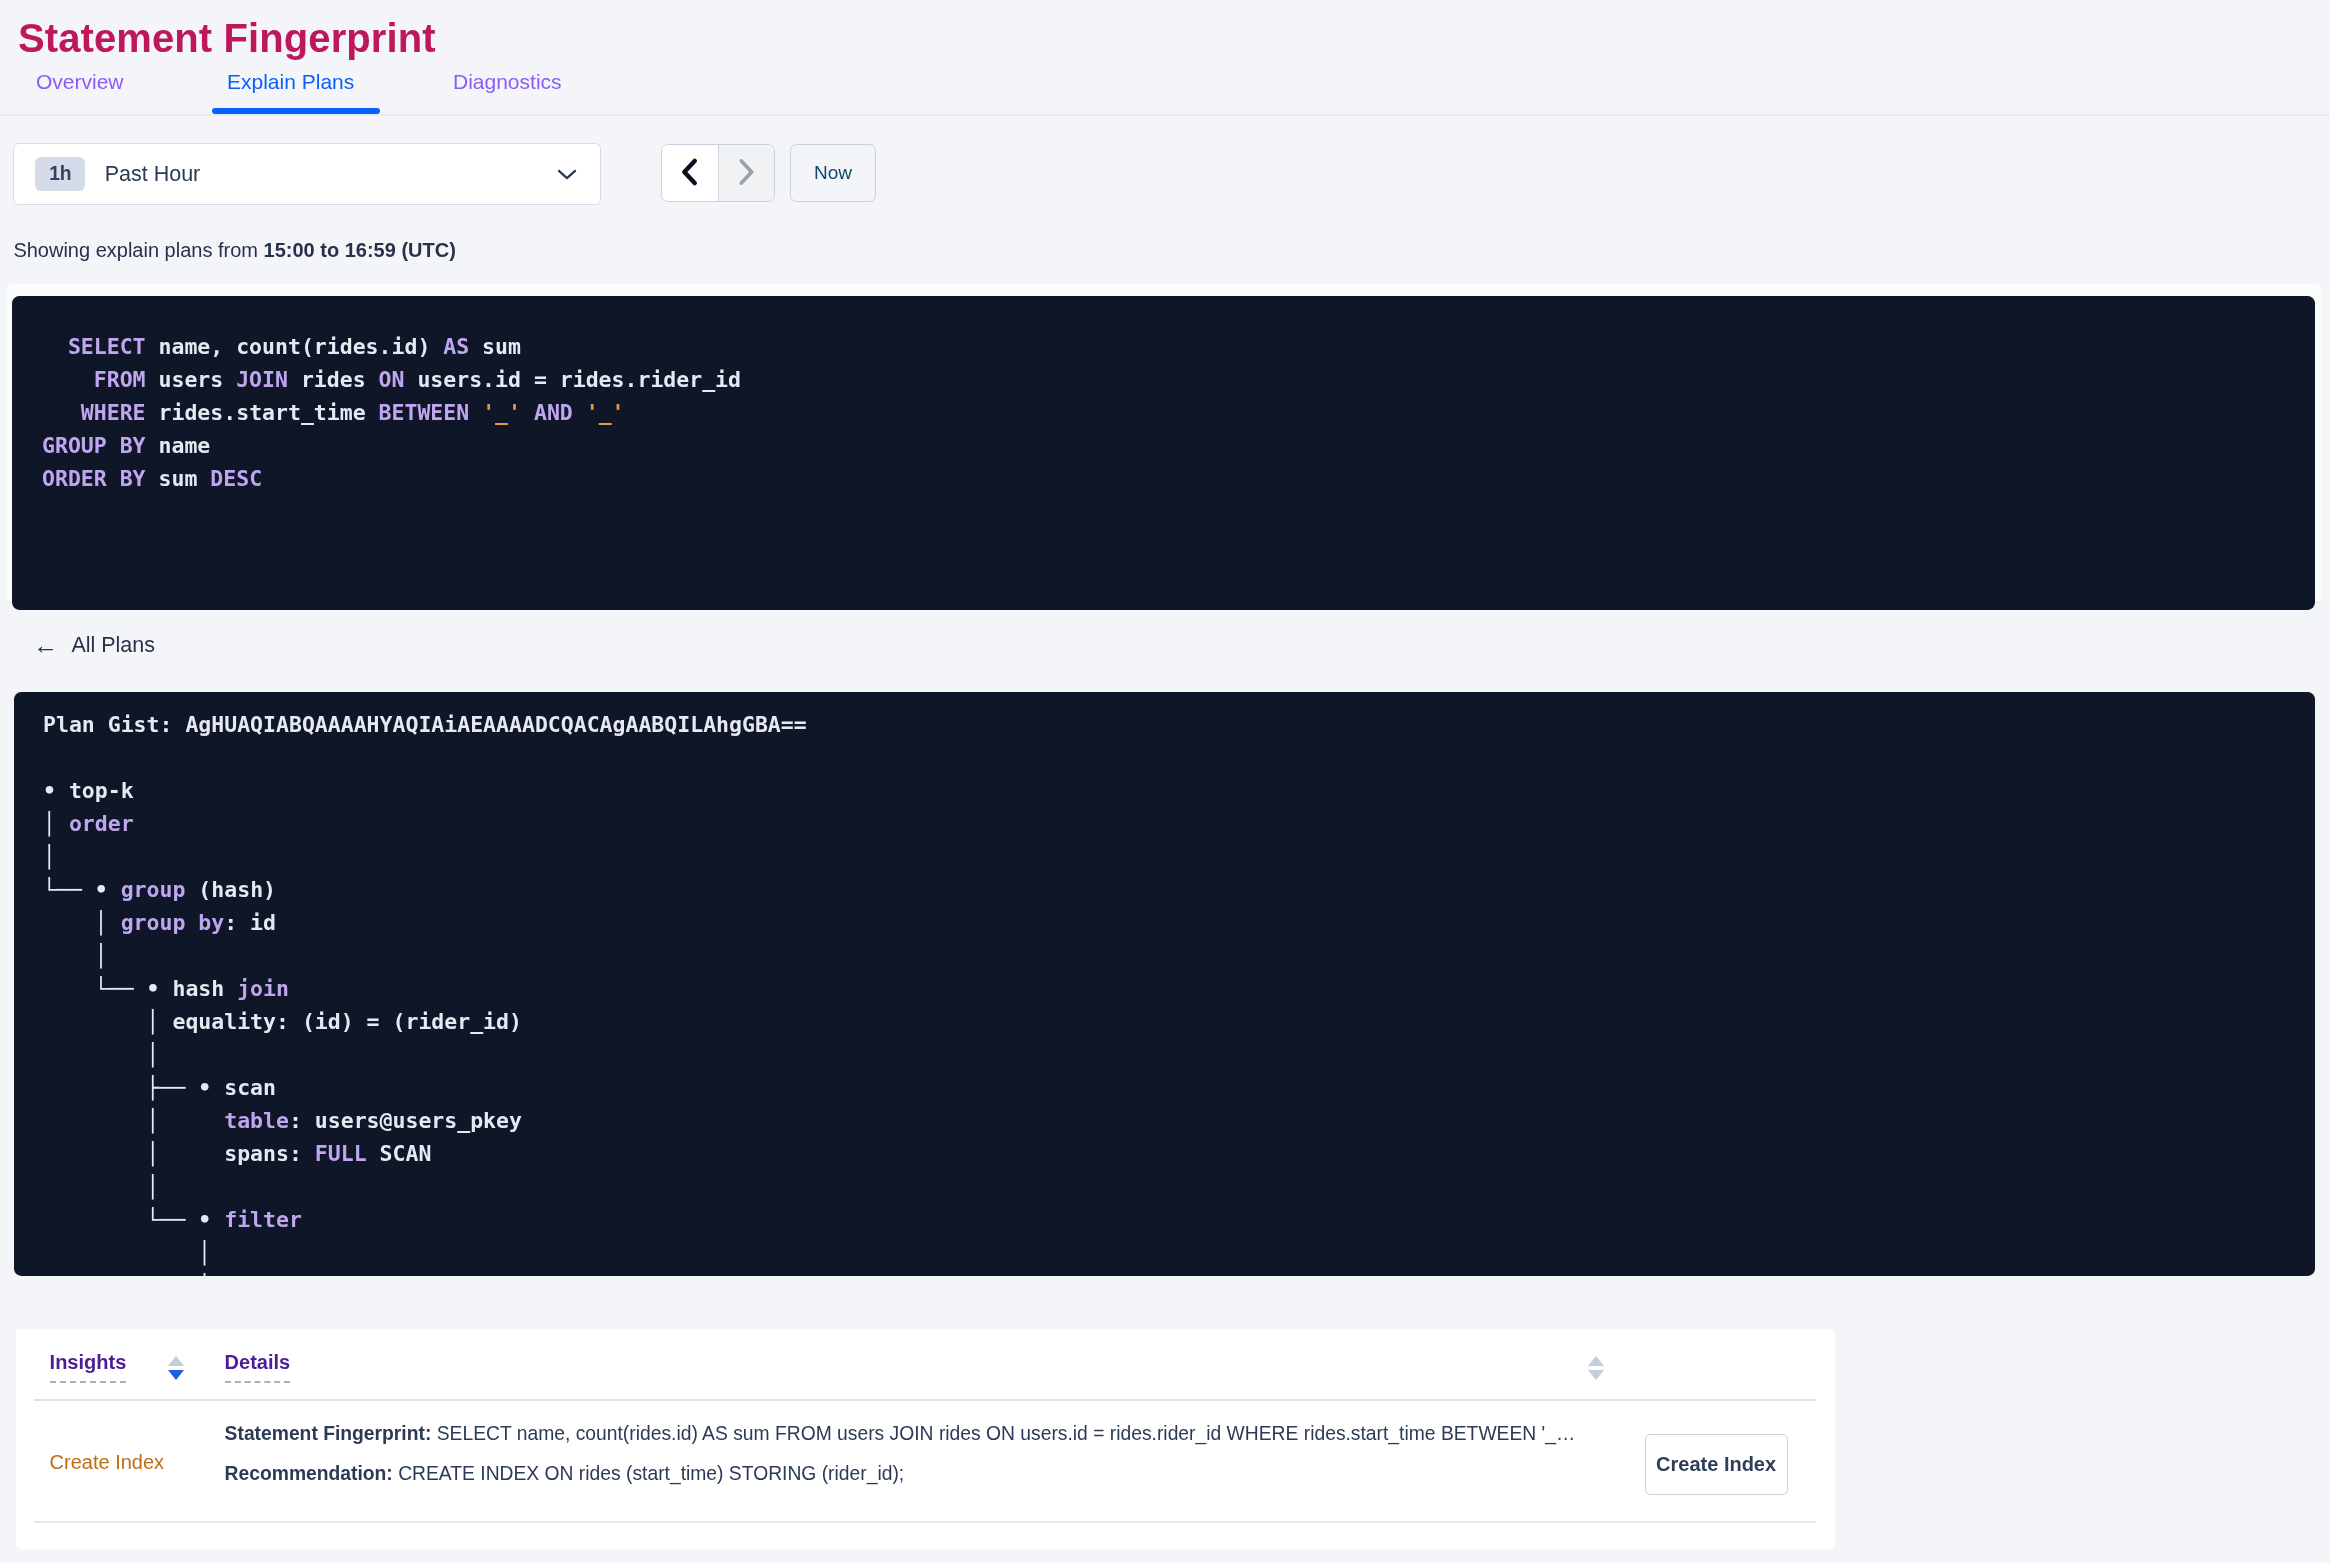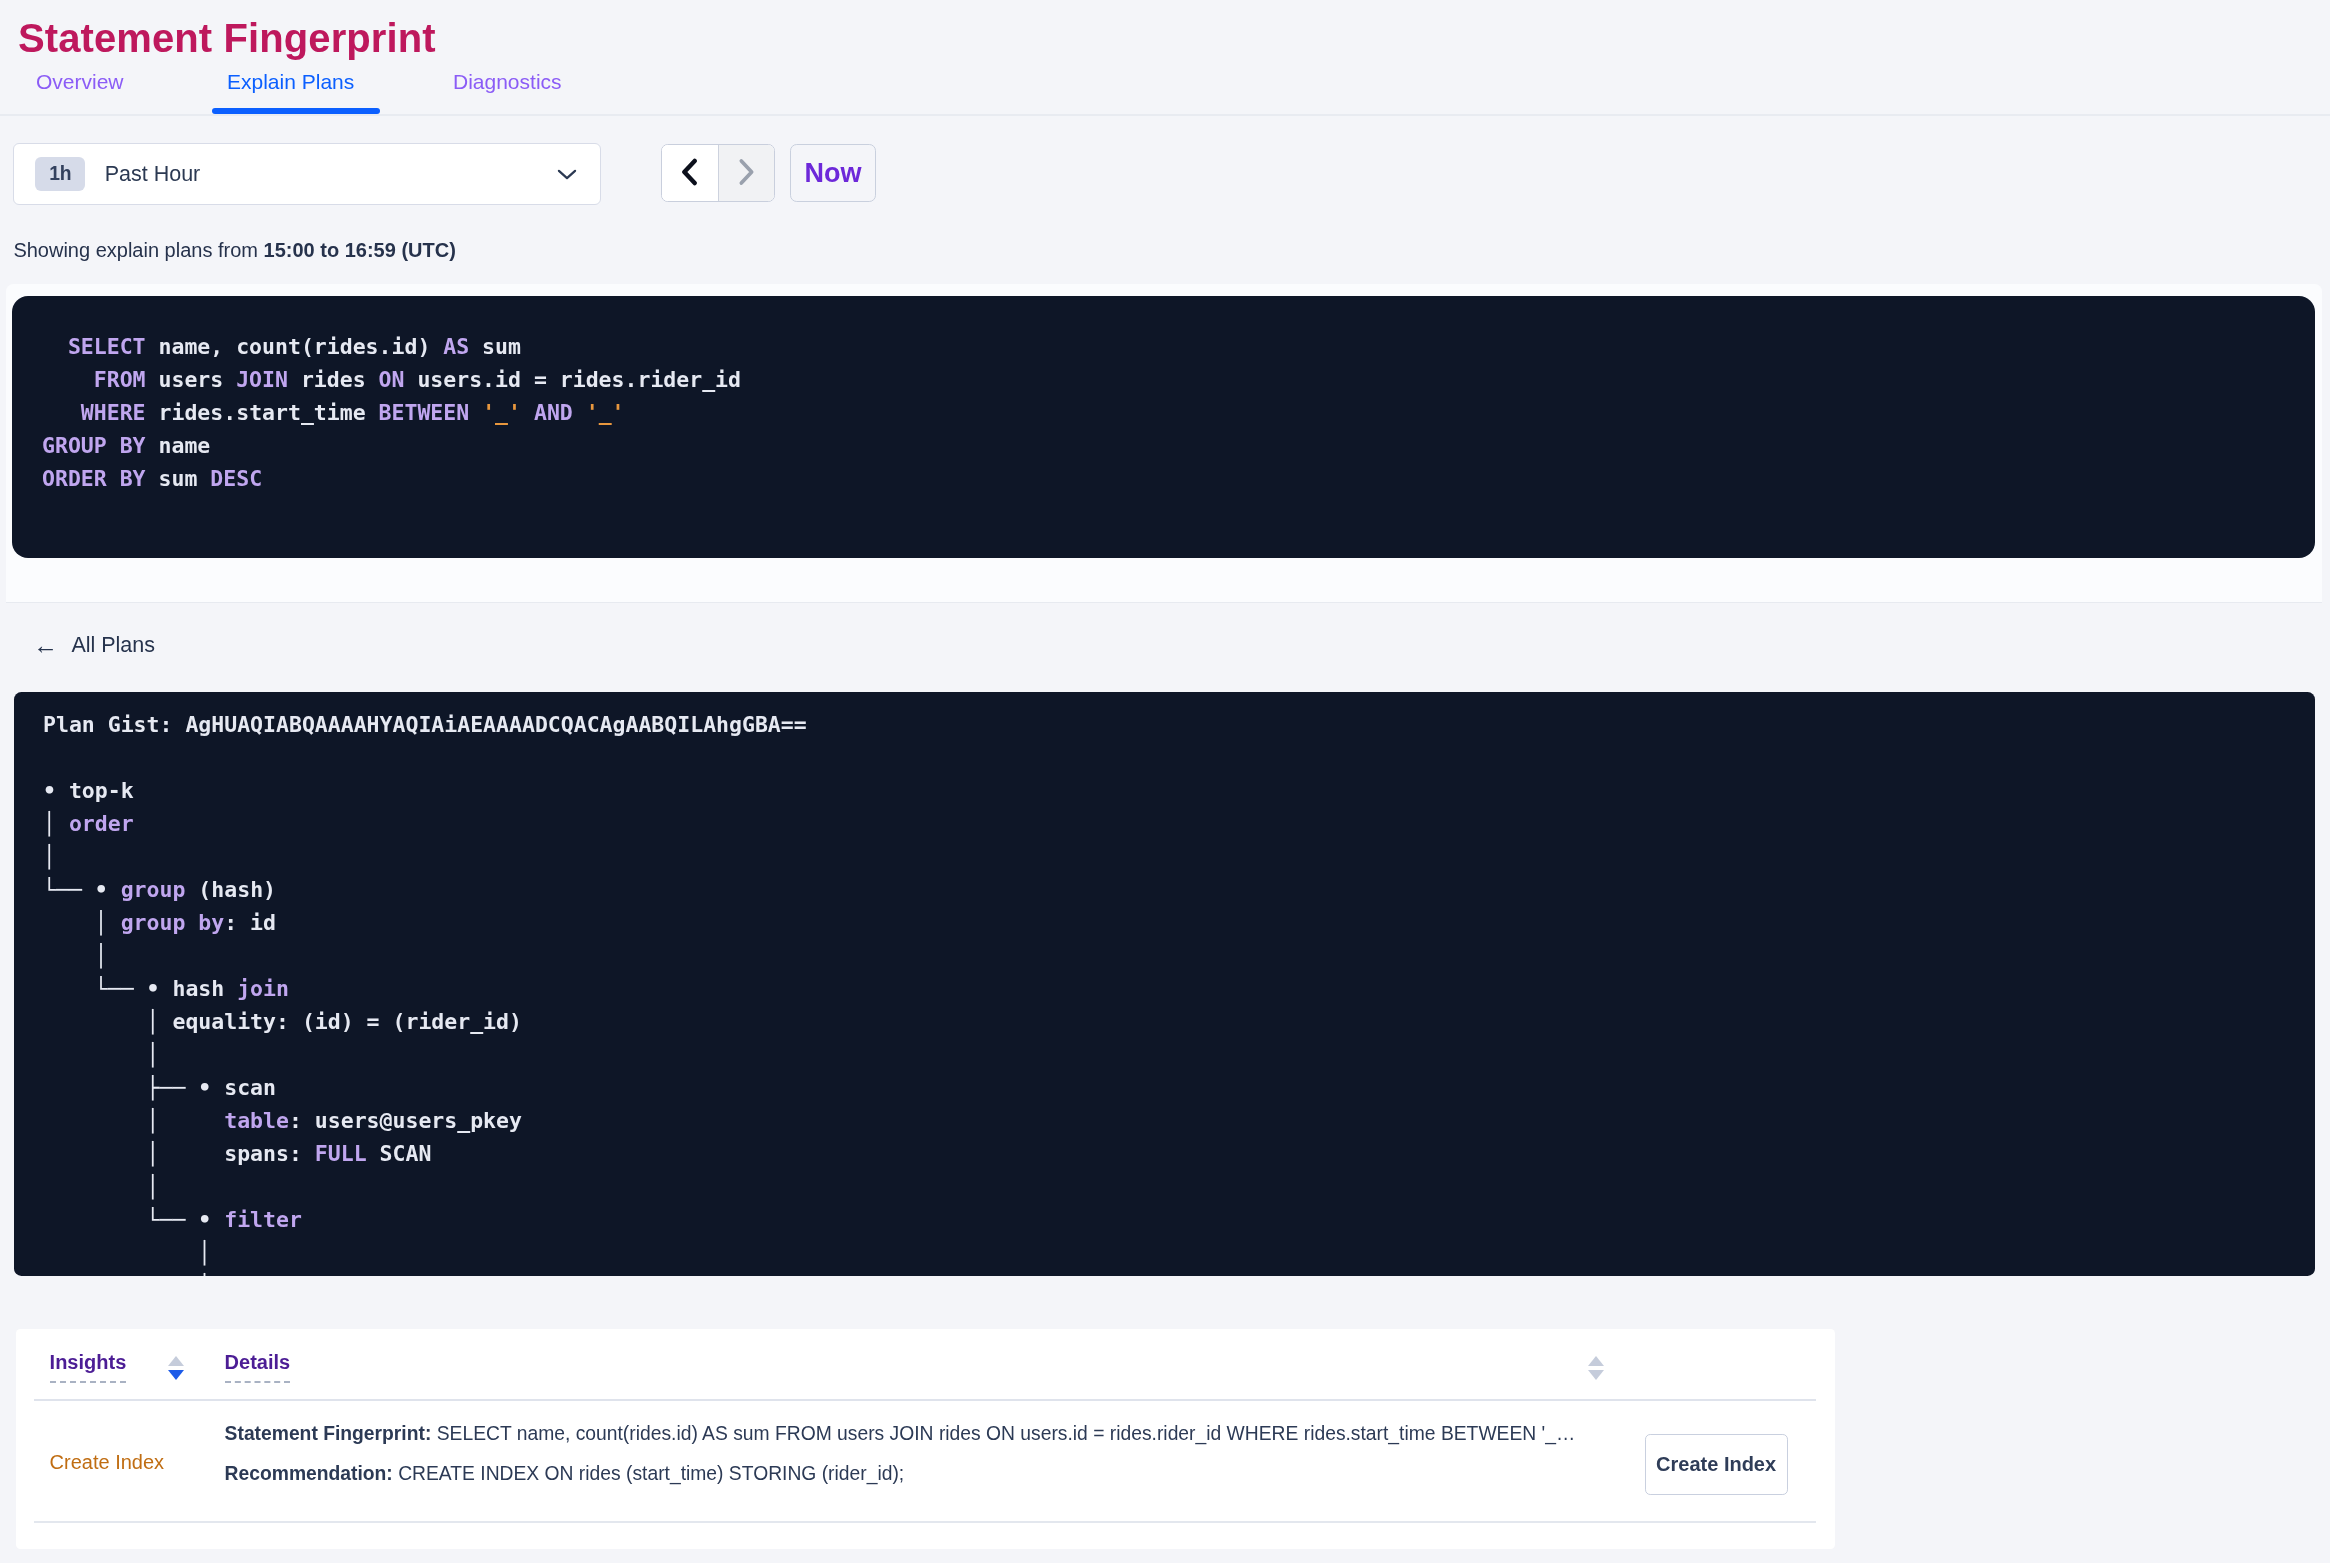--- a/index.html
+++ b/index.html
@@ -50,41 +50,41 @@
     display:flex;overflow:hidden;background:#fff;
   }
   .pager-btn{flex:1;display:flex;align-items:center;justify-content:center;cursor:pointer;}
   .pager-btn.prev{background:#ffffff;}
   .pager-btn.next{background:#f1f2f4;border-left:1.5px solid #cdd2de;cursor:default;}
 
   .now-btn{
     position:absolute;left:790px;top:144px;width:86px;height:58px;
     border:1.5px solid #c9d0de;border-radius:6.7px;box-sizing:border-box;
     display:flex;align-items:center;justify-content:center;
-    font-size:27px;font-weight:700;color:#6d28d9;background:transparent;cursor:default;
+    font-size:19px;font-weight:400;color:#0c4a6e;background:transparent;cursor:default;
   }
 
   .showing-line{
     position:absolute;left:13.4px;top:239px;font-size:20px;color:#26324c;
   }
   .showing-line b{font-weight:700;}
 
   
   .sql-section{
     position:absolute;left:6px;top:284px;width:2316px;height:319px;
     background:#fbfcfe;border-bottom:1.5px solid #e7eaf0;
     border-radius:7.4px 7.4px 0 0;box-sizing:border-box;
   }
   .code-block{
     position:absolute;background:#0e1627;border-radius:7.4px;
     font-family:"DejaVu Sans Mono",monospace;font-weight:700;
     font-size:21.5px;color:#e6e9f2;
     overflow:hidden;box-sizing:border-box;
   }
-  .sql-block{left:6px;top:12px;width:2303px;height:262px;padding:34px 0 0 30px;border-radius:16px;}
+  .sql-block{left:6px;top:12px;width:2303px;height:314px;padding:34px 0 0 30px;}
   .gist-block{left:14px;top:692px;width:2301px;height:584px;padding:16.3px 0 0 29px;}
   .code-line{height:33px;line-height:33px;white-space:pre;}
   .tok-kw{color:#c0a6ef;}
   .tok-id{color:#e6e9f2;}
   .tok-lit{color:#e8973e;}
 
   
   .all-plans{
     position:absolute;left:33px;top:633px;display:flex;align-items:center;
     font-size:21.5px;color:#26334d;cursor:pointer;

